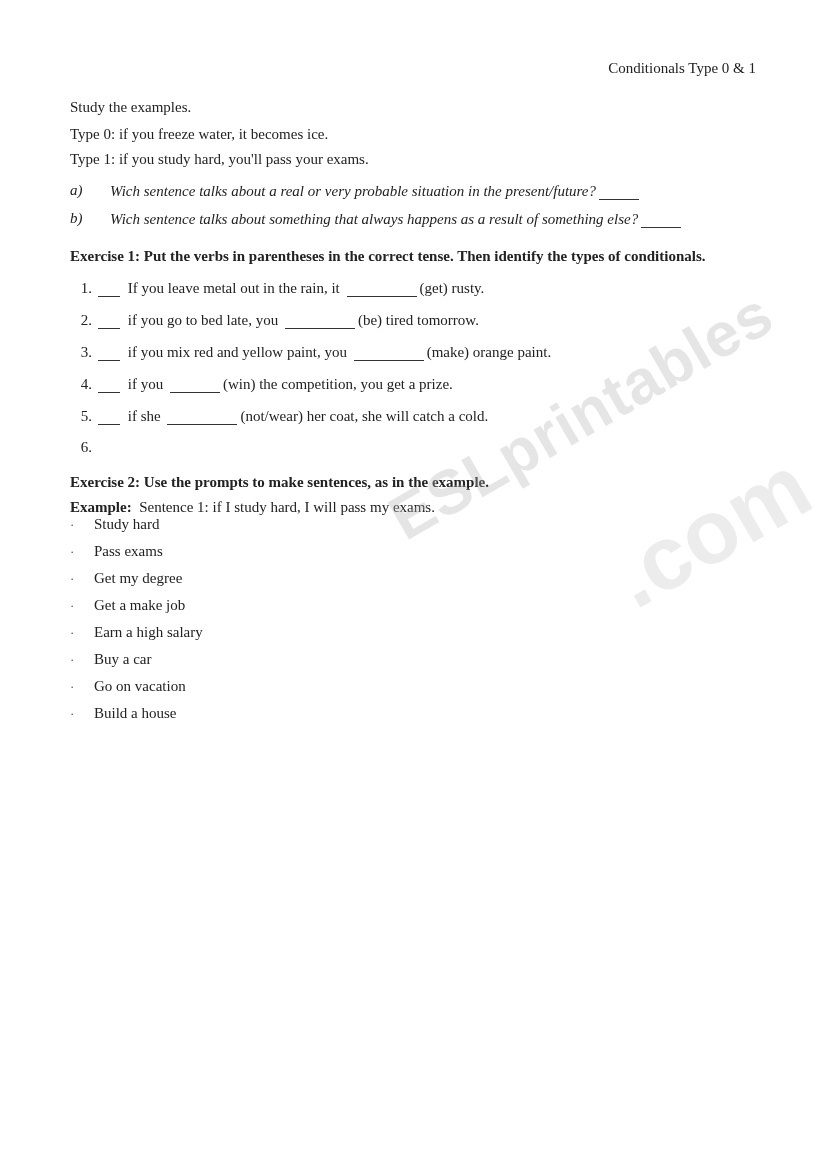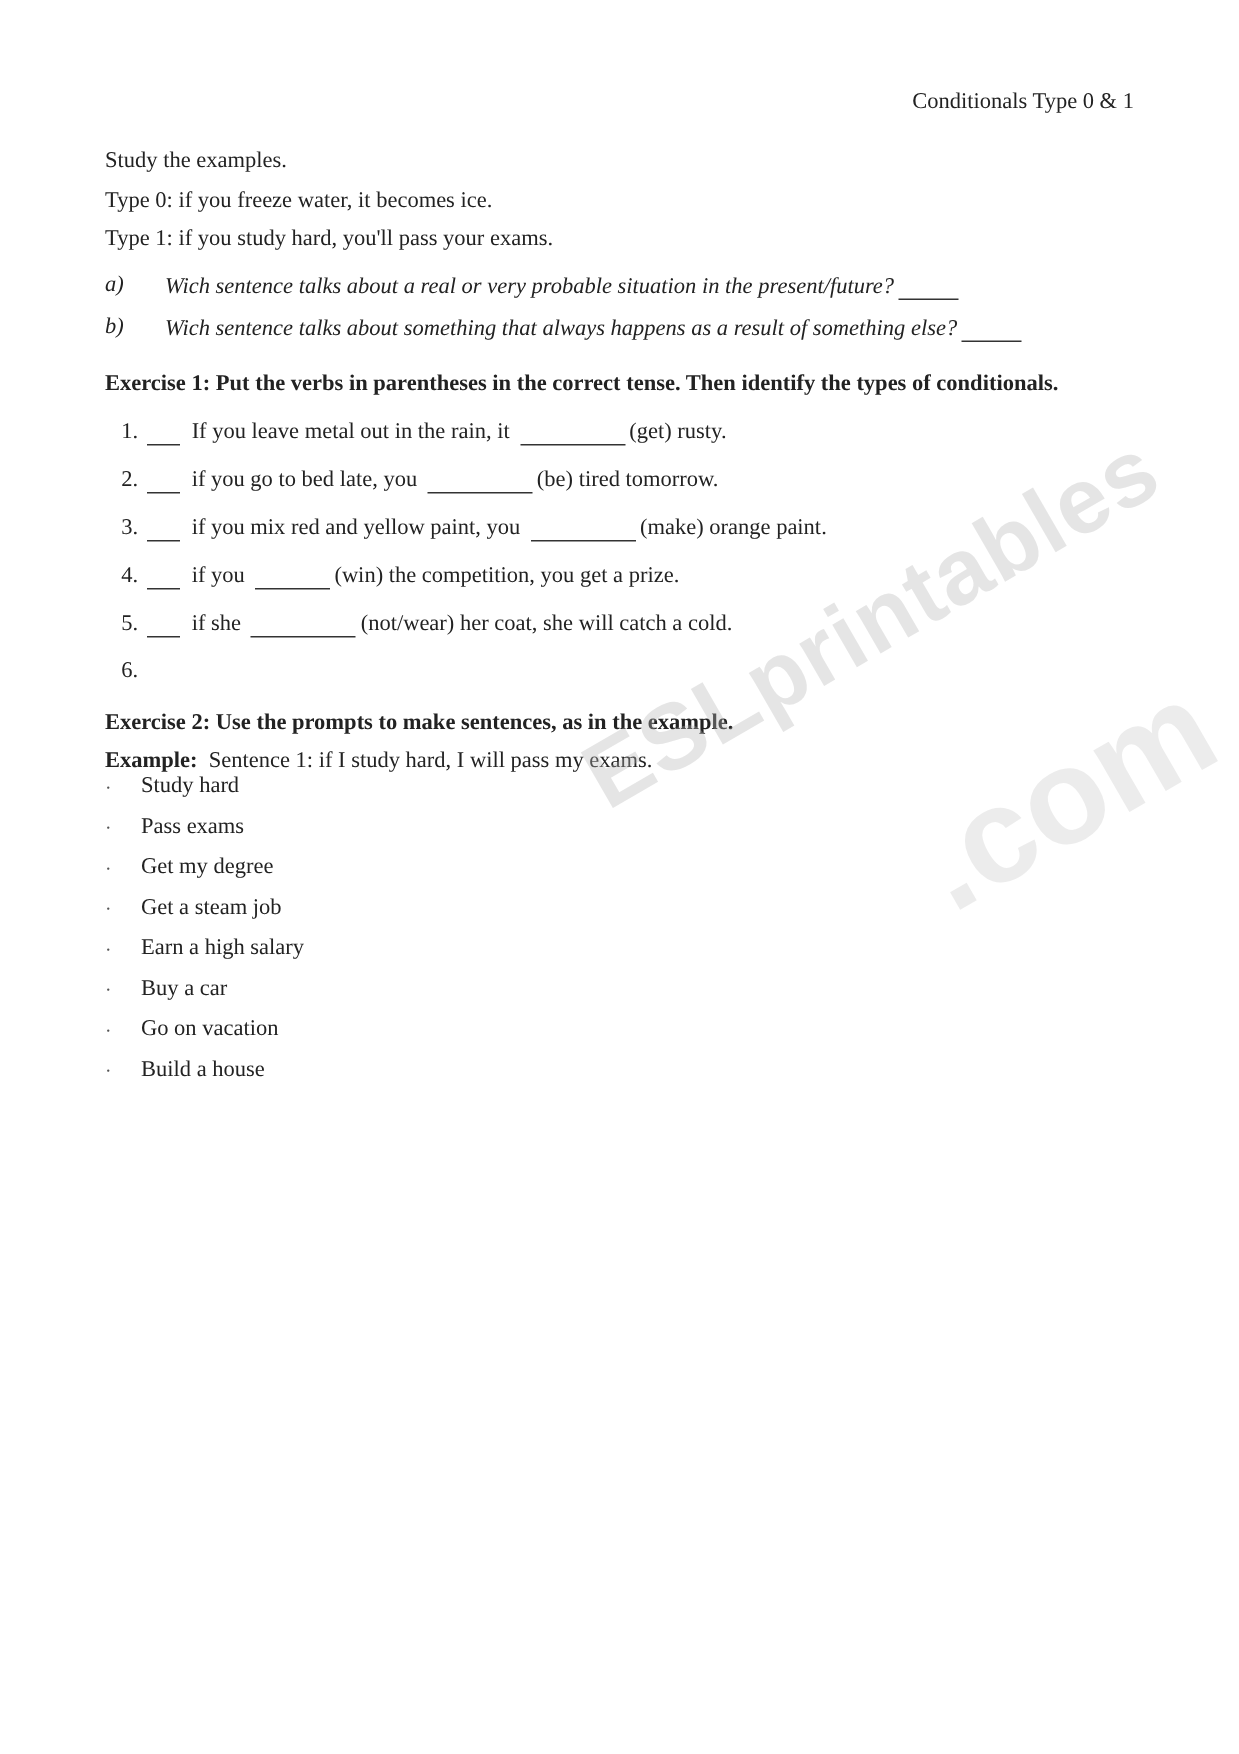--- a/index.html
+++ b/index.html
@@ -264,21 +264,21 @@
     <li class="prompt-list-item">
       <span class="bullet">·</span>
       <span>Pass exams</span>
     </li>
     <li class="prompt-list-item">
       <span class="bullet">·</span>
       <span>Get my degree</span>
     </li>
     <li class="prompt-list-item">
       <span class="bullet">·</span>
-      <span>Get a steam job</span>
+      <span>Get a make job</span>
     </li>
     <li class="prompt-list-item">
       <span class="bullet">·</span>
       <span>Earn a high salary</span>
     </li>
     <li class="prompt-list-item">
       <span class="bullet">·</span>
       <span>Buy a car</span>
     </li>
     <li class="prompt-list-item">

